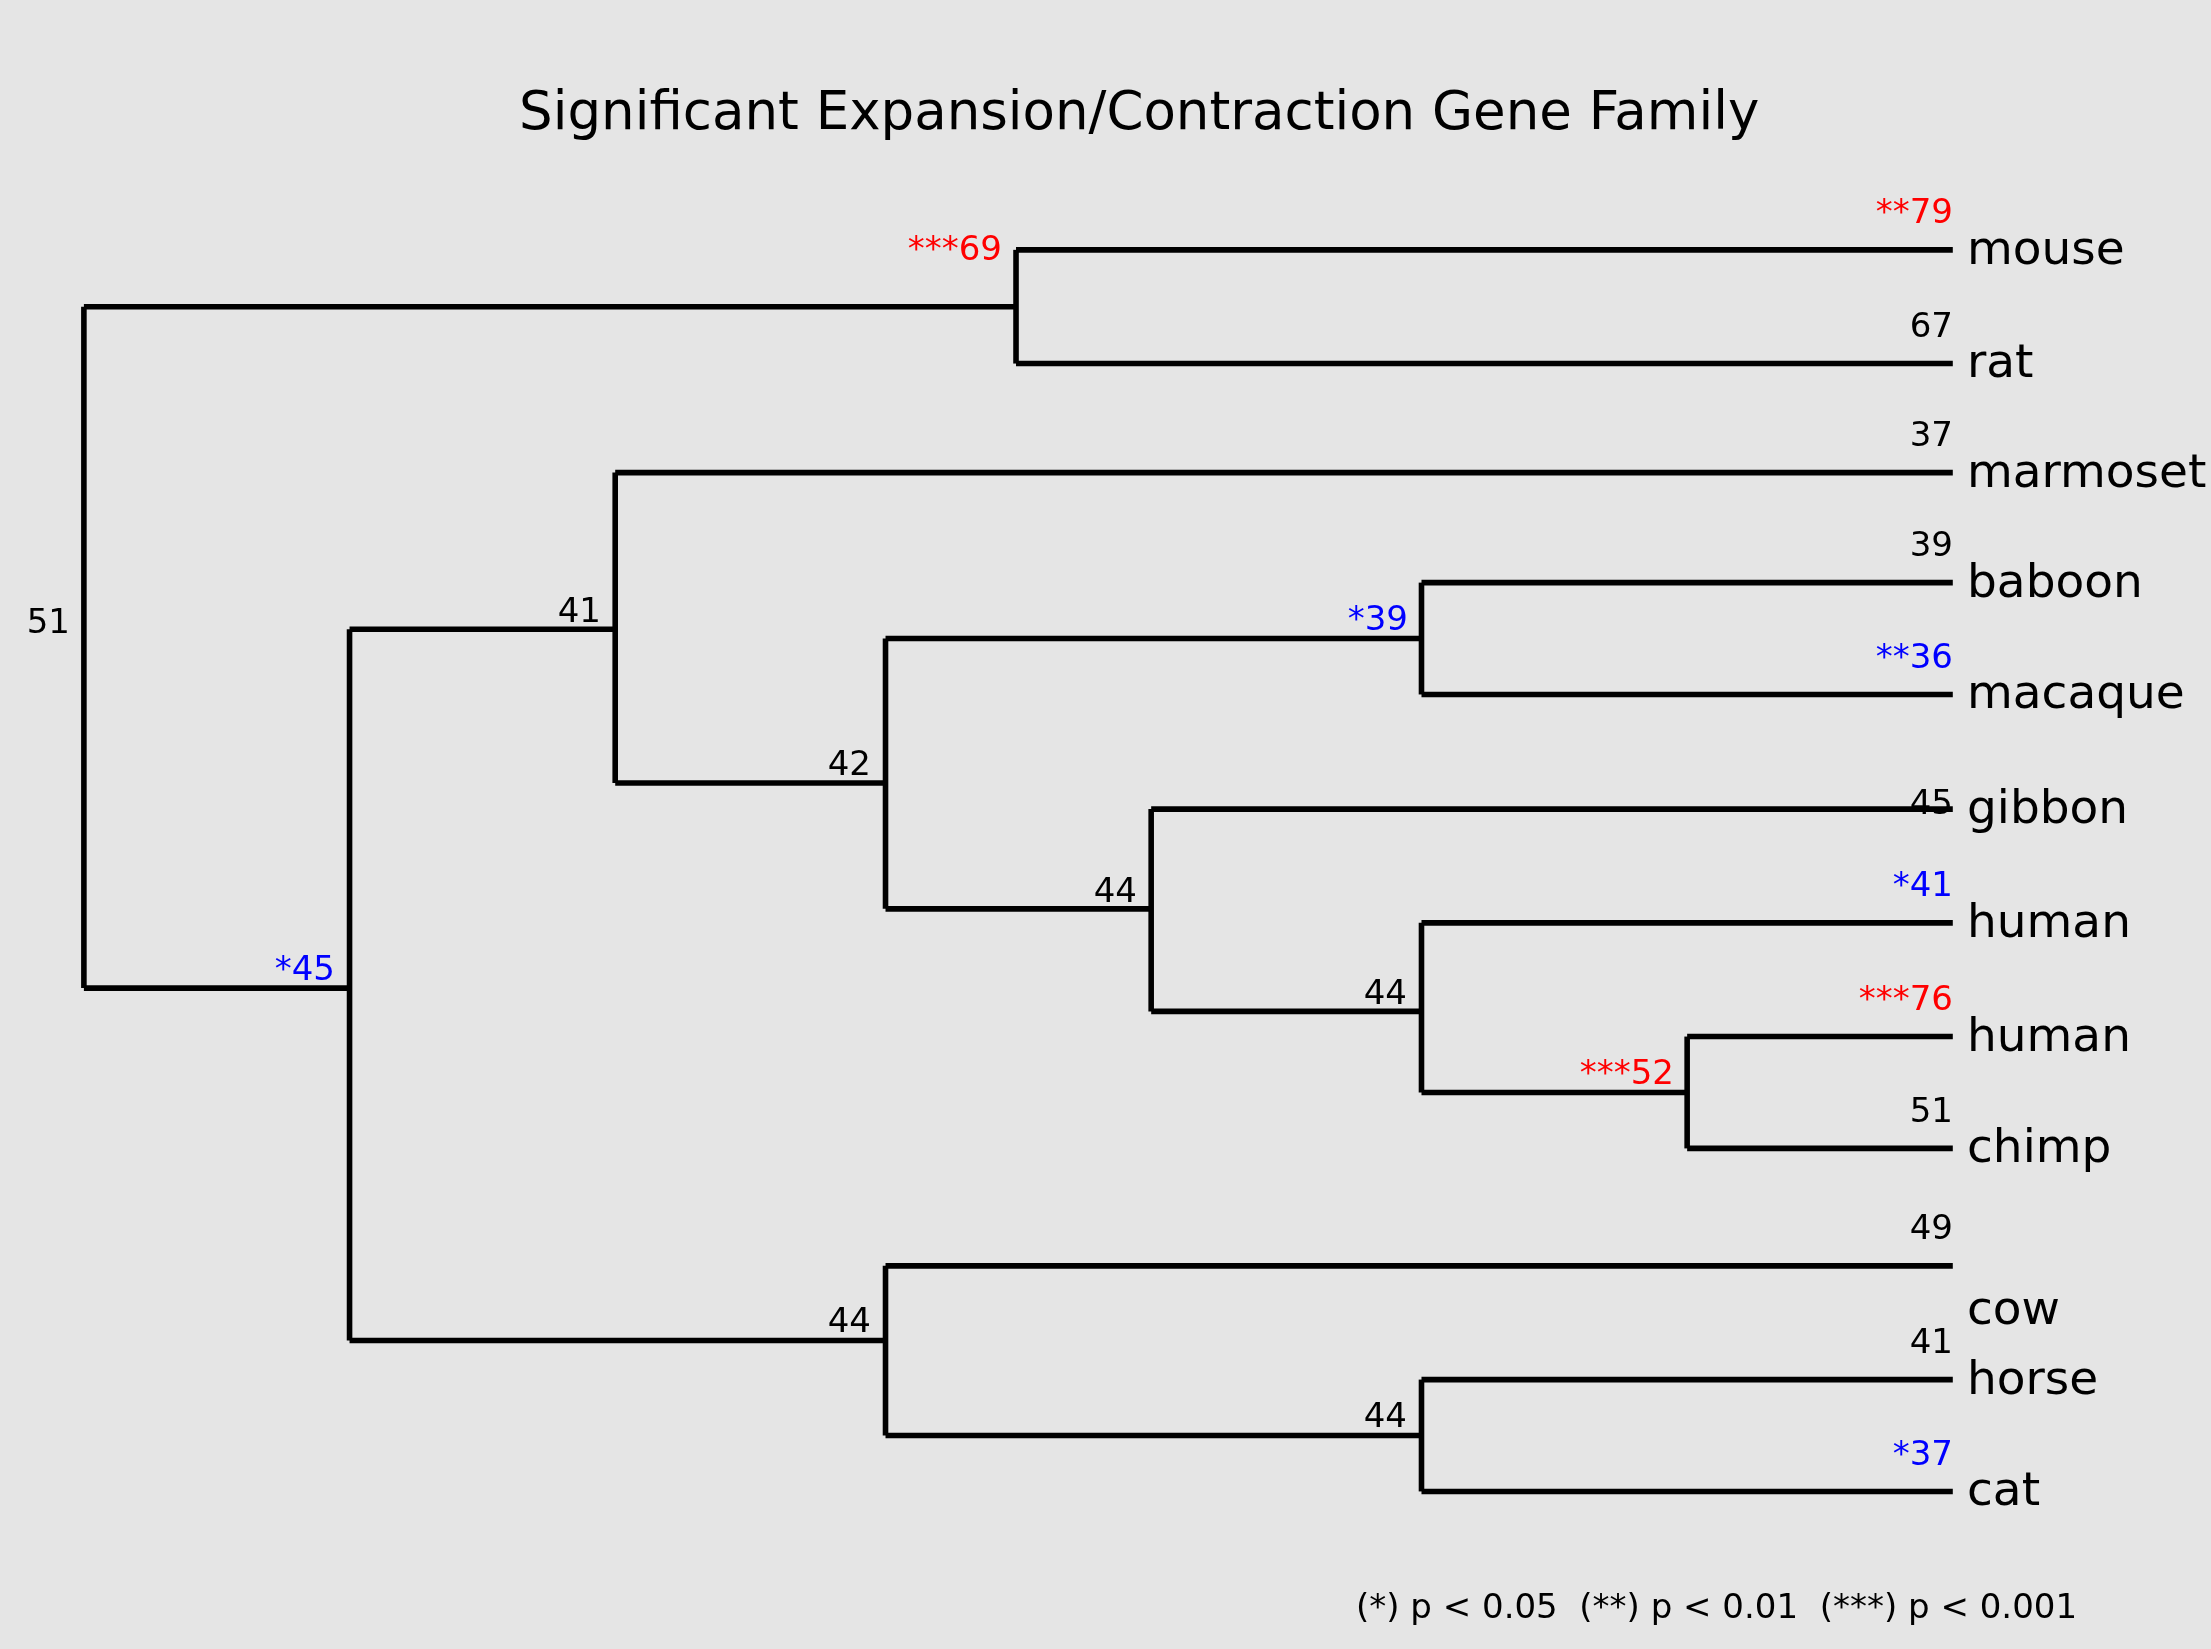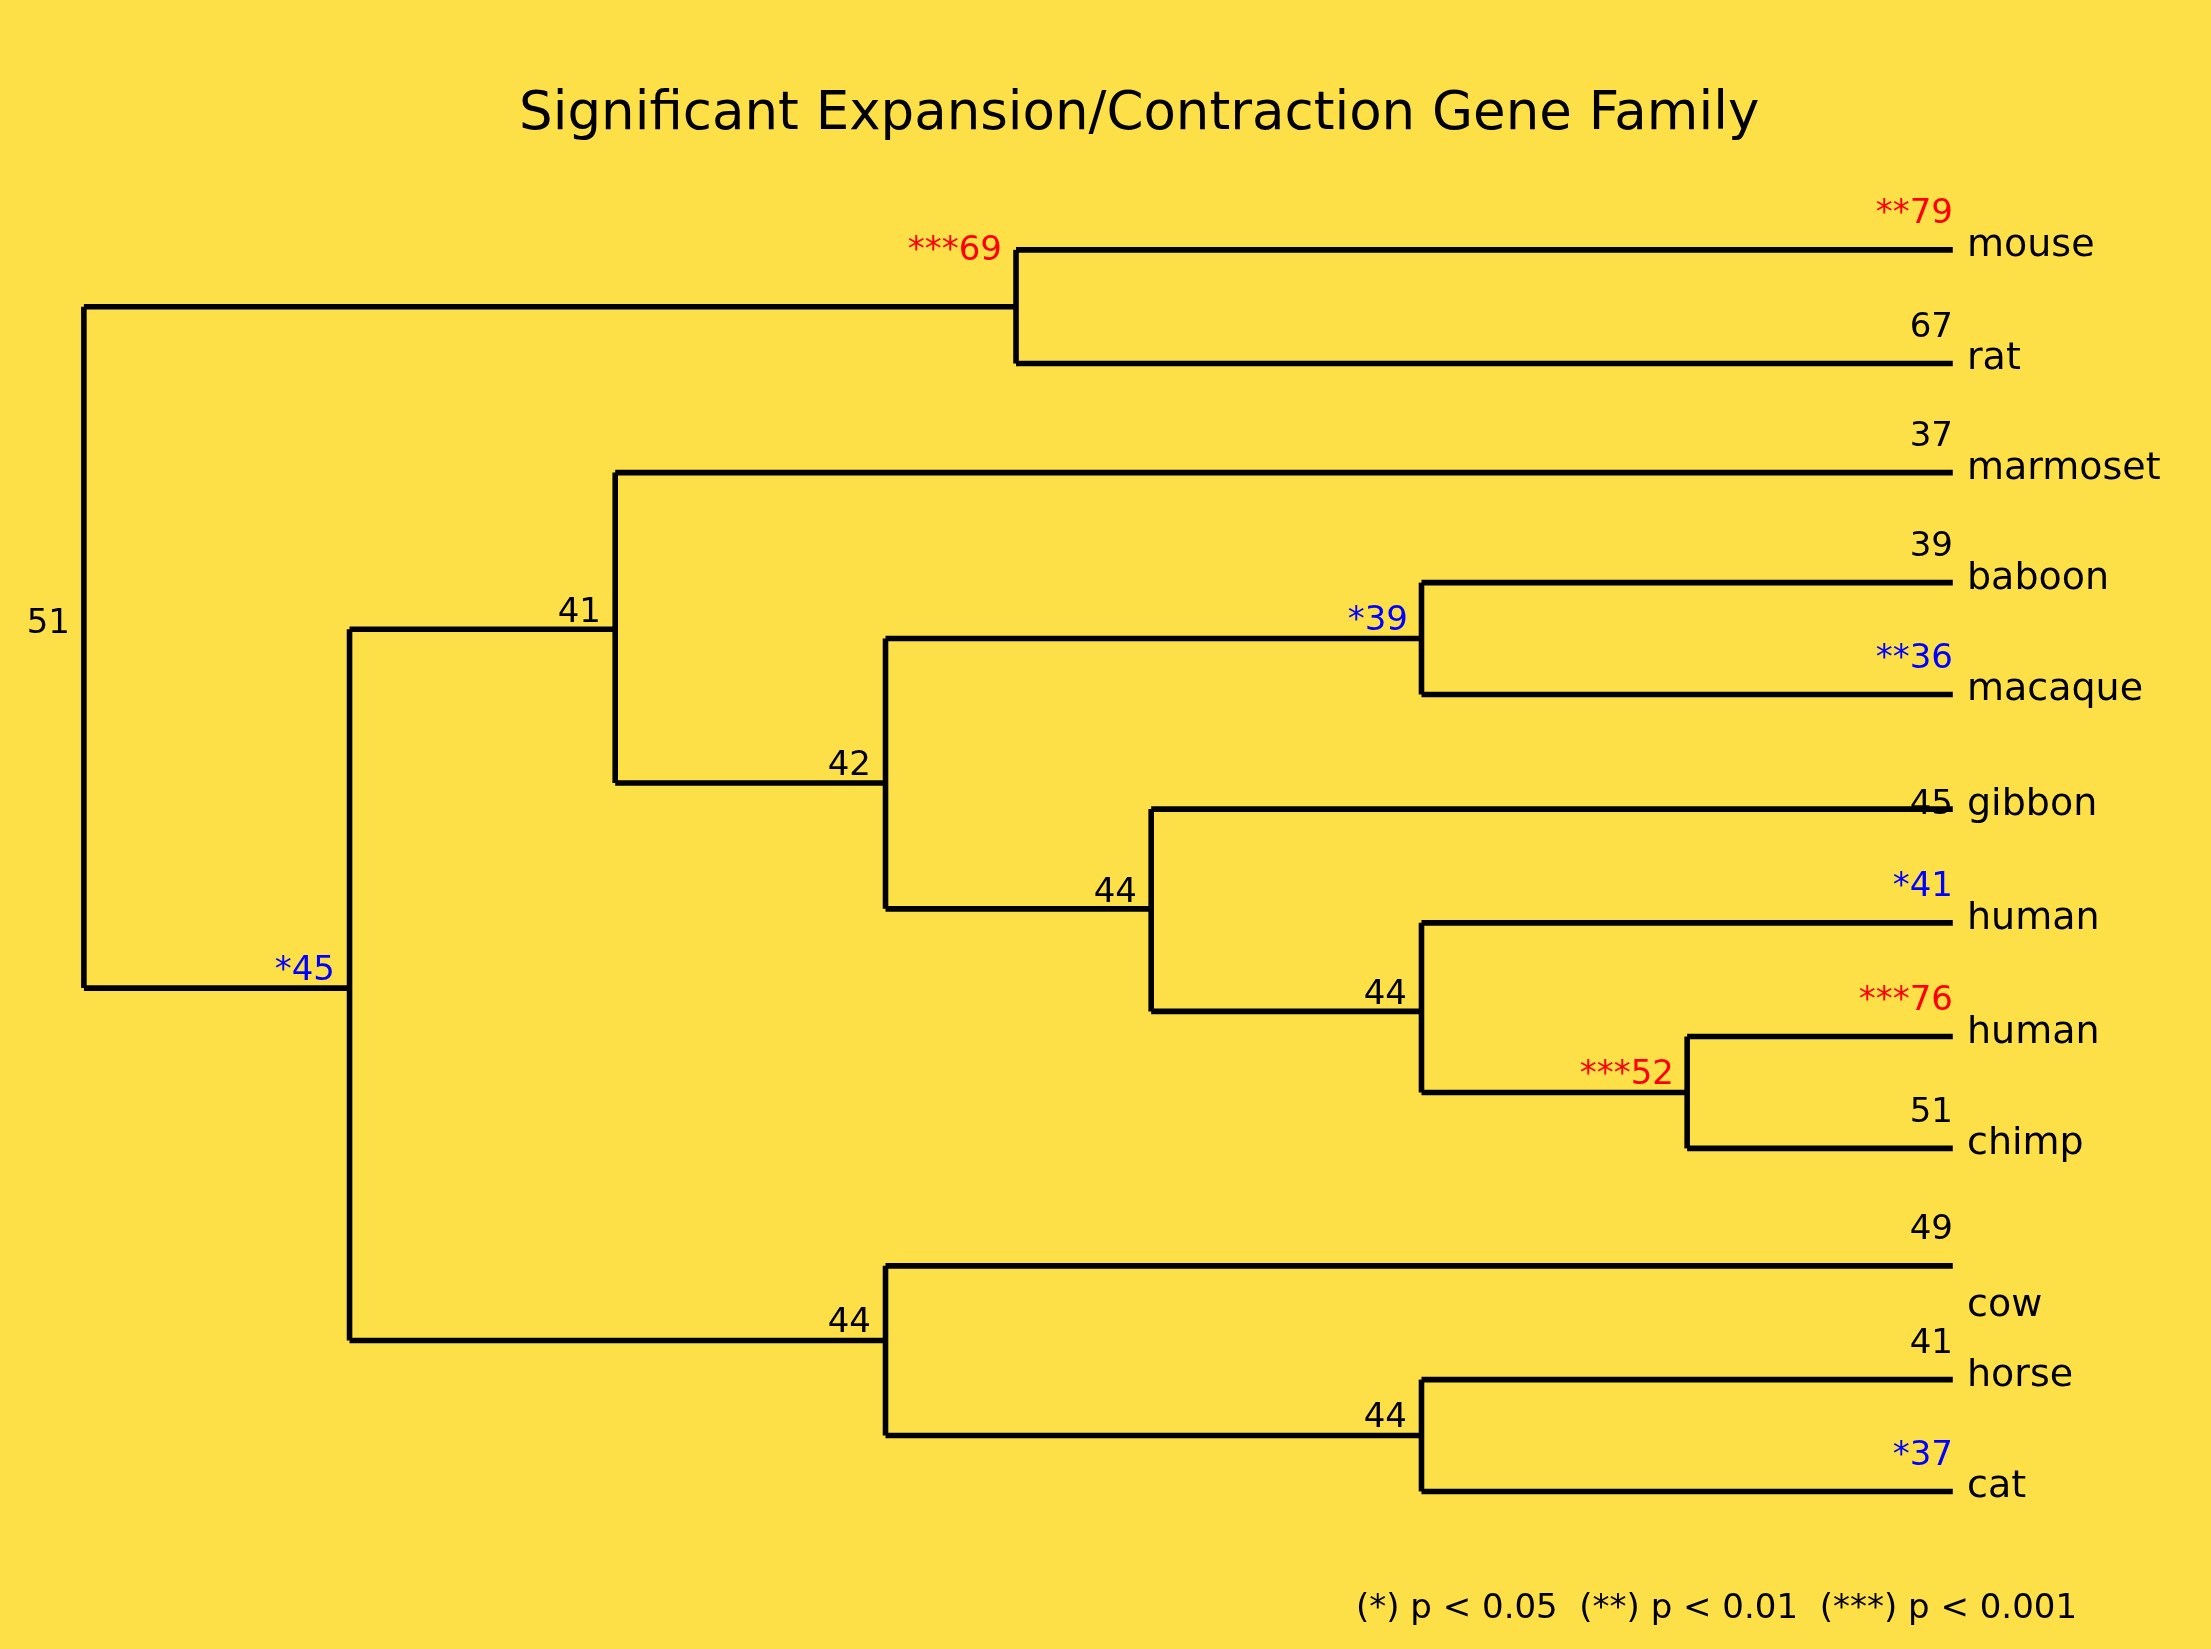--- a/index.html
+++ b/index.html
@@ -8,21 +8,21 @@
     background: #ffffff;
   }
   body {
     font-family: "DejaVu Sans", "Liberation Sans", sans-serif;
     color: #000000;
   }
   #page {
     position: relative;
     width: 2211px;
     height: 1649px;
-    background: #fde047;
+    background: #e5e5e5;
     overflow: hidden;
   }
   .title {
     position: absolute;
     left: 0;
     top: 17px;
     width: 2211px;
     text-align: center;
     font-size: 53px;
     line-height: 1.18;
@@ -40,21 +40,21 @@
     height: 1649px;
   }
   .branch {
     stroke: #000000;
     stroke-width: 6;
     fill: none;
     stroke-linecap: butt;
   }
   .tip-label {
     position: absolute;
-    font-size: 38px;
+    font-size: 47px;
     color: #000000;
     white-space: nowrap;
     line-height: 1;
   }
   .node-num {
     position: absolute;
     font-size: 34px;
     white-space: nowrap;
     line-height: 1;
     text-align: right;

